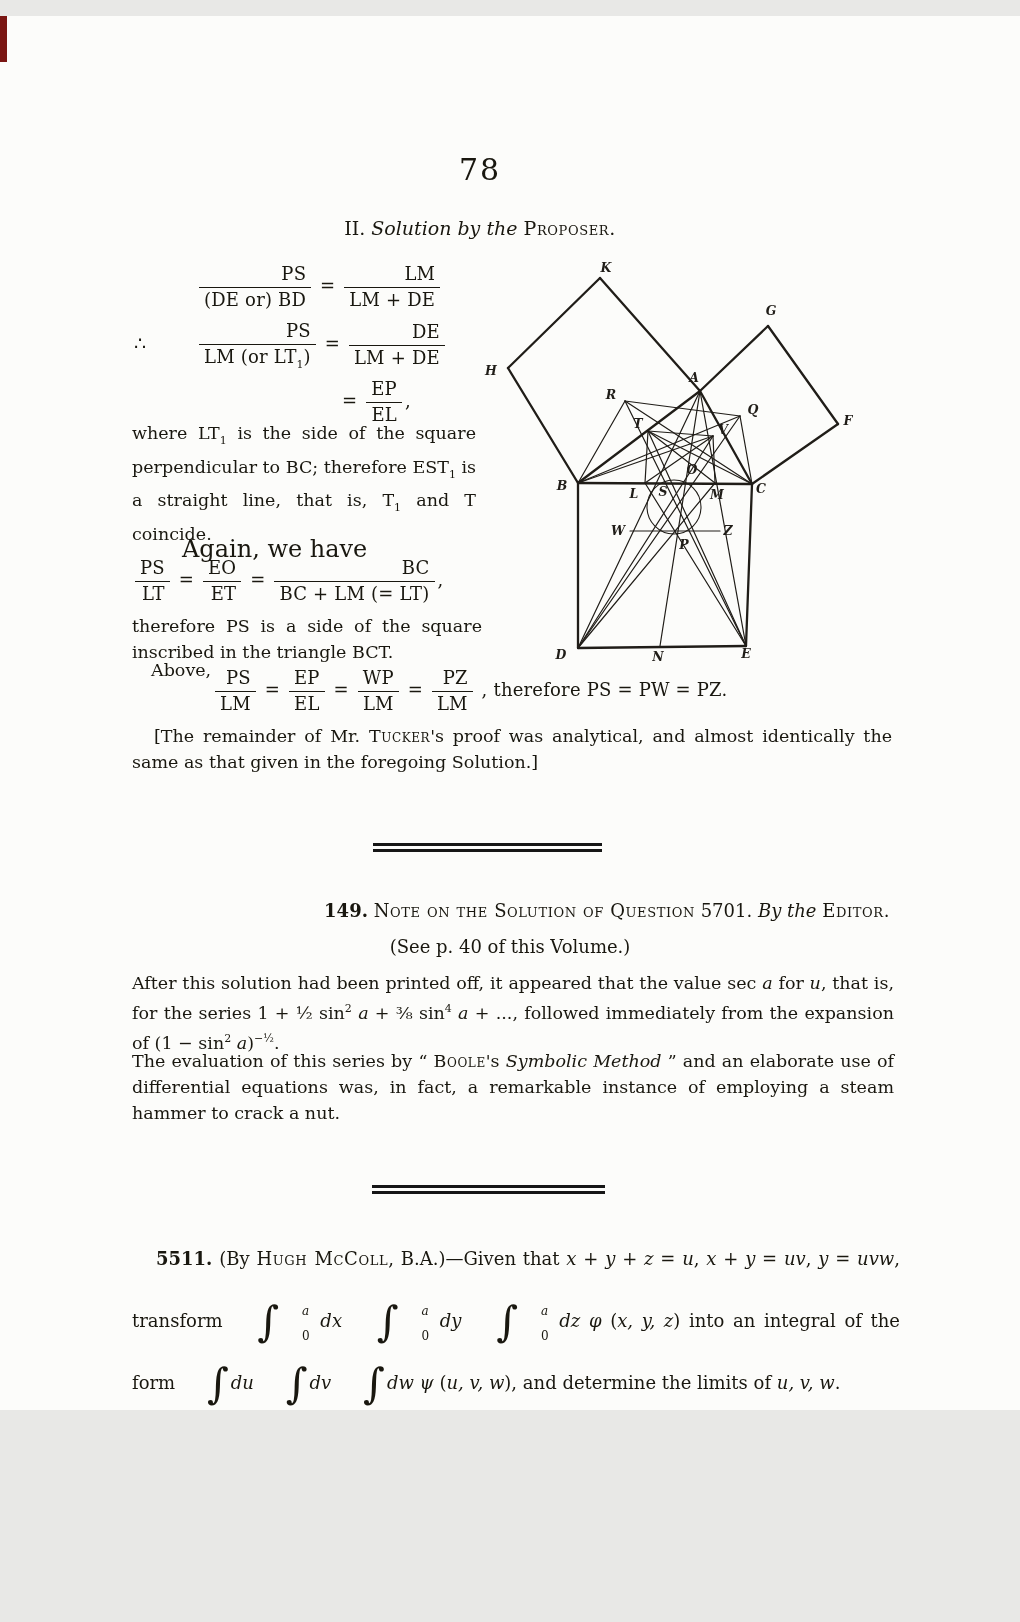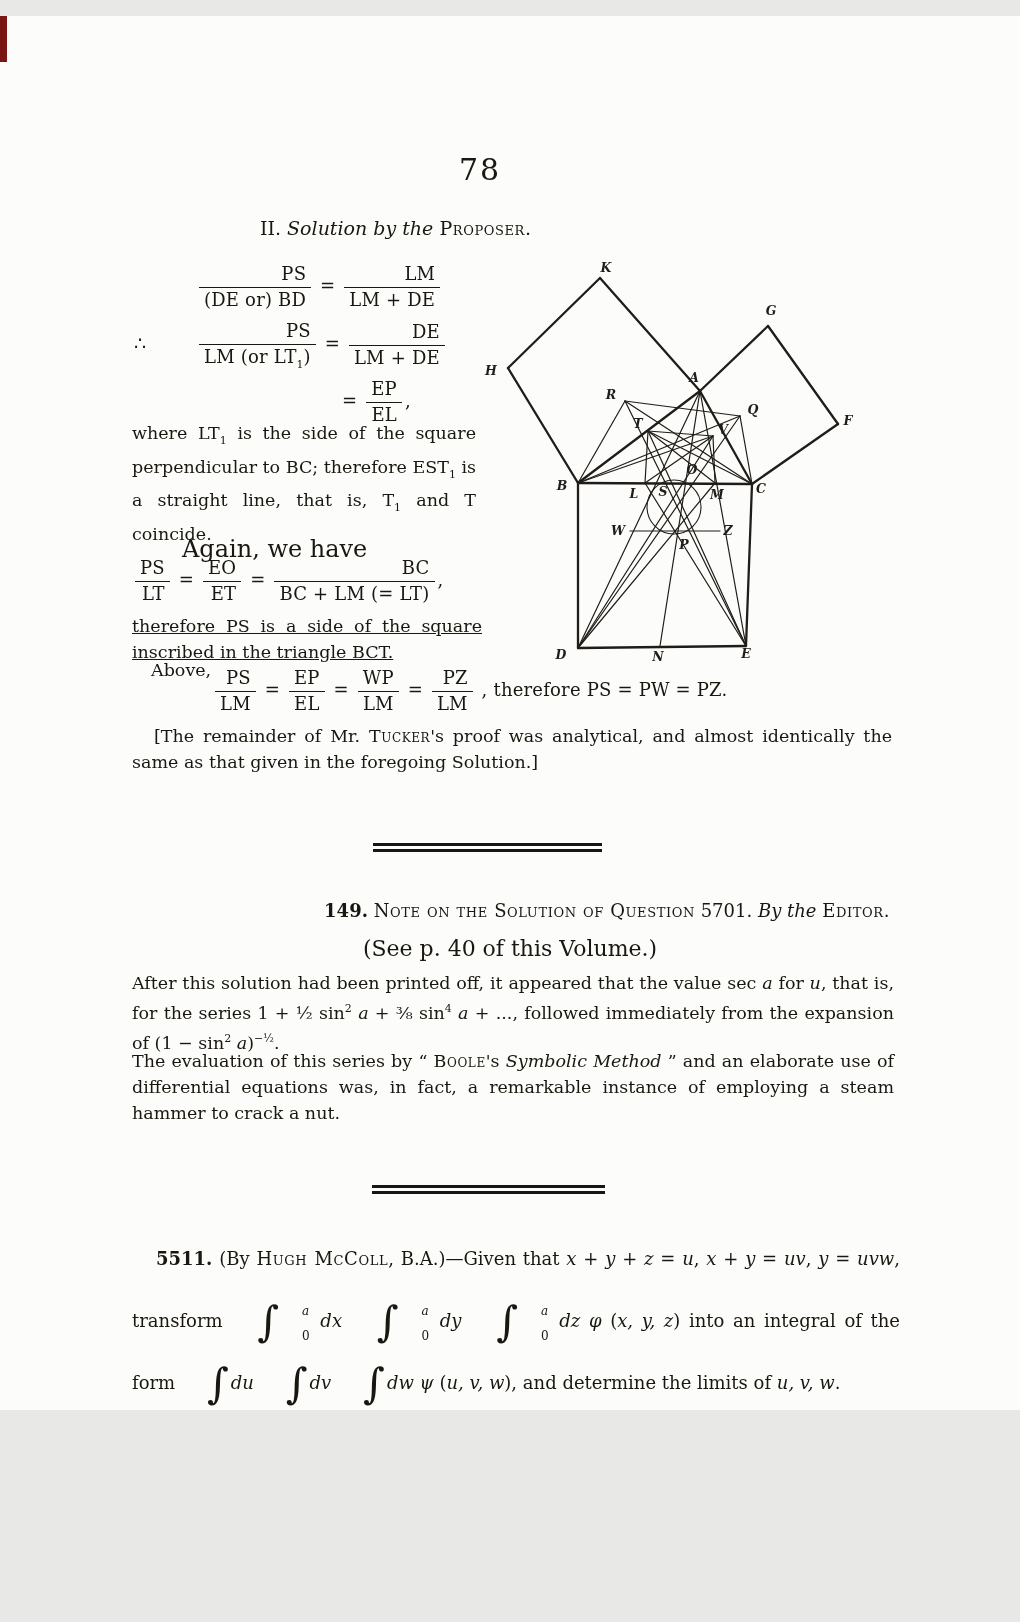--- a/index.html
+++ b/index.html
@@ -17,35 +17,35 @@
   sub,sup{font-size:11px; letter-spacing:0;}
   .sc{font-variant:small-caps; letter-spacing:0.6px;}
   i{font-style:italic;}
   .intg{display:inline-flex; align-items:center; vertical-align:middle; margin:0 2px;}
   .isym{font-size:42px; line-height:0.9; font-weight:normal;}
   .ilims{display:inline-flex; flex-direction:column; justify-content:space-between; font-size:12px; line-height:1; height:40px; margin-left:-1px; padding-top:3px; box-sizing:border-box;}
   .iu{font-style:italic;}
   .il{}
   .double-rule{height:3px; border-top:3px solid #161616; border-bottom:3px solid #161616;}
   #pnum{left:430px; top:136px; width:100px; text-align:center; font-size:30px; letter-spacing:2px;}
-  #sol-heading{left:260px; top:201px; width:440px; text-align:left; font-size:19px;}
+  #sol-heading{left:260px; top:201px; width:440px; text-align:center; font-size:19px;}
   #eq1r1{left:196px; top:246px;}
   #therefore-sym{left:134px; top:316px; font-size:19px;}
   #eq1r2{left:196px; top:303px;}
   #eq1r3{left:342px; top:361px;}
   #para-where{left:132px; top:404px; width:344px;}
   #again{left:157px; top:519px; font-size:24px;padding-left:25px;}
   #eq2{left:132px; top:540px;}
-  #para-therefore2{left:132px; top:597px; width:350px;text-decoration:underline;}
+  #para-therefore2{left:132px; top:597px; width:350px;}
   #above{left:151px; top:644px; font-size:17.5px;}
   #eq3{left:212px; top:650px;}
   #bracket-para{left:132px; top:707px; width:760px; text-indent:22px;}
   #sep1{left:373px; top:827px; width:229px;}
   #h149{left:130px; top:884px; width:760px; text-align:right; font-size:18px;}
-  #sub149{left:130px; top:920px; width:760px; text-align:center; font-size:22px;}
+  #sub149{left:130px; top:920px; width:760px; text-align:center; font-size:18px;}
   #p149a{left:132px; top:954px; width:762px;}
   #p149b{left:132px; top:1032px; width:762px;}
   #sep2{left:372px; top:1169px; width:233px;}
   #p5511{left:132px; top:1212px; width:768px; font-size:18px; line-height:62px; text-align:justify; text-indent:24px;}
   #fig-wrap{left:448px; top:232px; width:420px; height:420px;}
   #watermark{left:652px; top:1542px; display:flex; align-items:baseline; gap:7px;}
   .wm-pre{font-family:"Liberation Sans", sans-serif; font-size:17px; color:#a21caf;}
   .wm-logo{font-family:"DejaVu Serif", serif; font-size:23px; color:#c2410c; letter-spacing:1px;}
   #bottom-bar{left:456px; top:1603px; width:564px; height:19px; background:#0b0b0b; border-radius:8px 0 0 8px;}
   #red-mark{left:0; top:0; width:7px; height:46px; background:#7a1613;}

